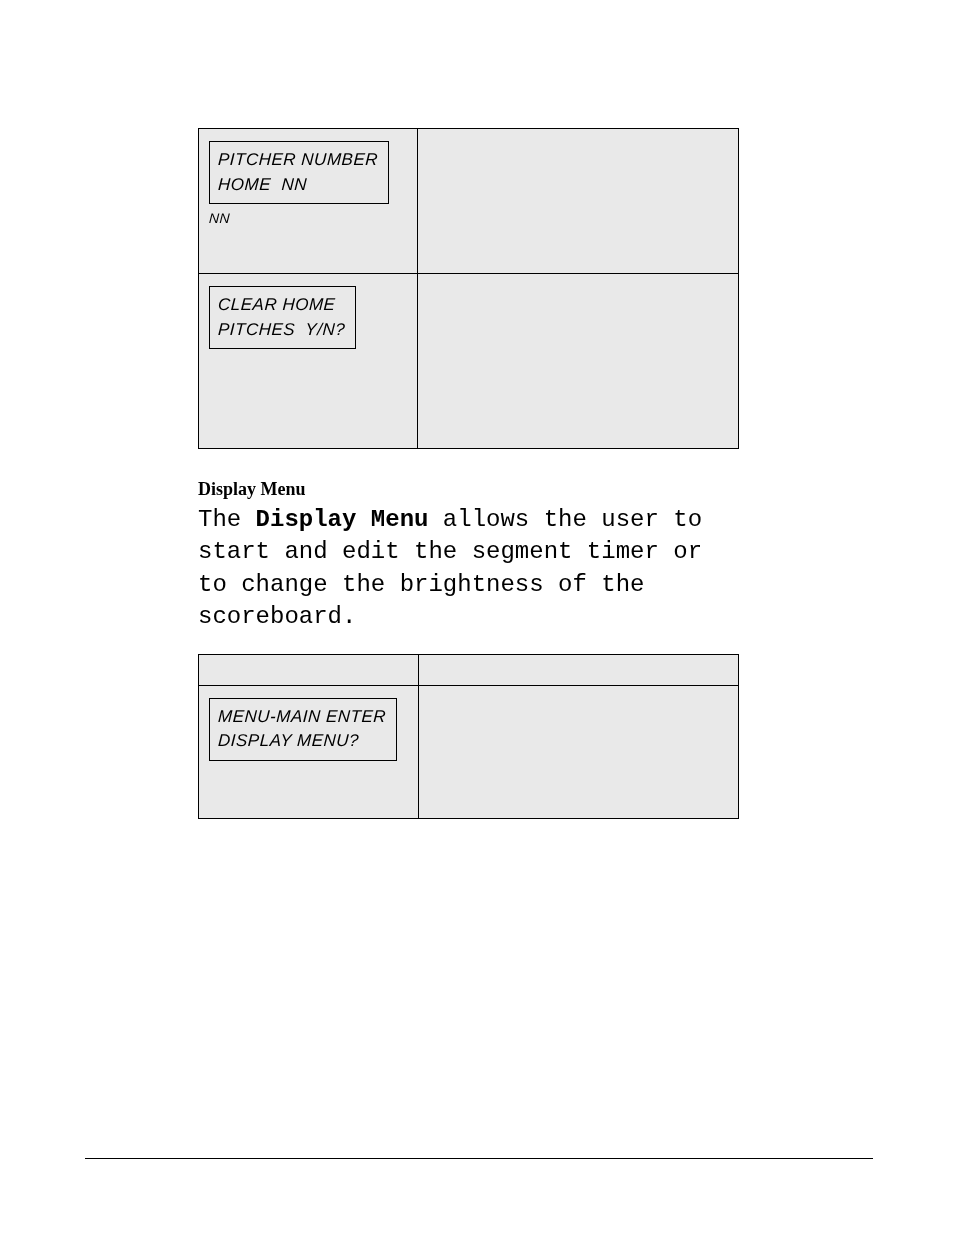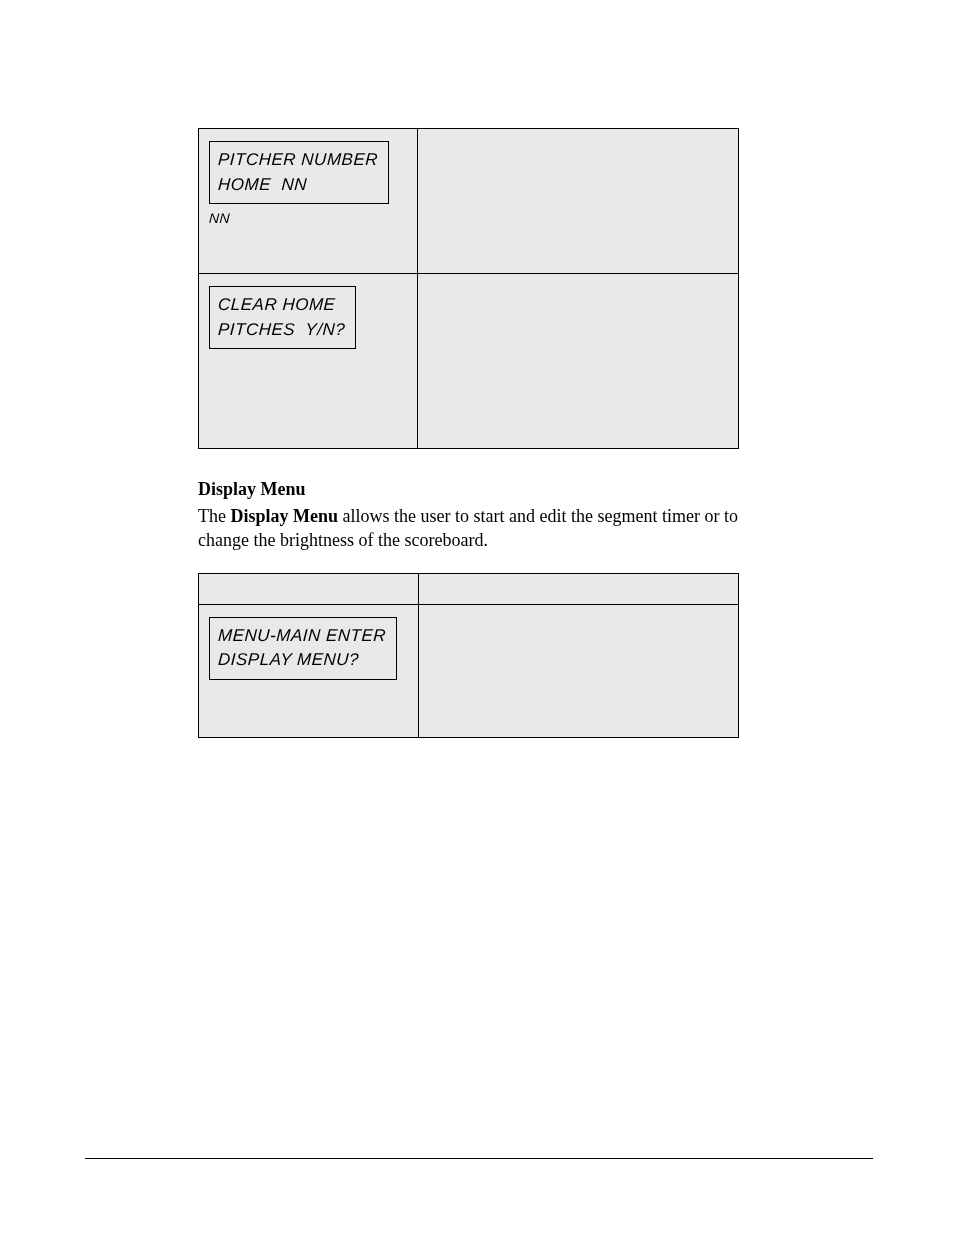--- a/index.html
+++ b/index.html
@@ -72,22 +72,22 @@
   .row-tall td.col-left { height: 122px; }
   .row-tall2 td.col-left { height: 152px; }
   .section-heading {
     font-family: Georgia, "Times New Roman", serif;
     font-weight: bold;
     font-size: 18px;
     margin-top: 30px;
     margin-bottom: 4px;
   }
   .section-para {
-    font-family: Liberation Serif, serif;
-    font-size: 18px;
+    font-family: Liberation Mono, monospace;
+    font-size: 24px;
     line-height: 1.35;
     margin: 0 0 20px 0;
   }
   .section-para .bold {
     font-weight: bold;
   }
   table.outer.second {
     margin-top: 0;
   }
   .header-row td {

